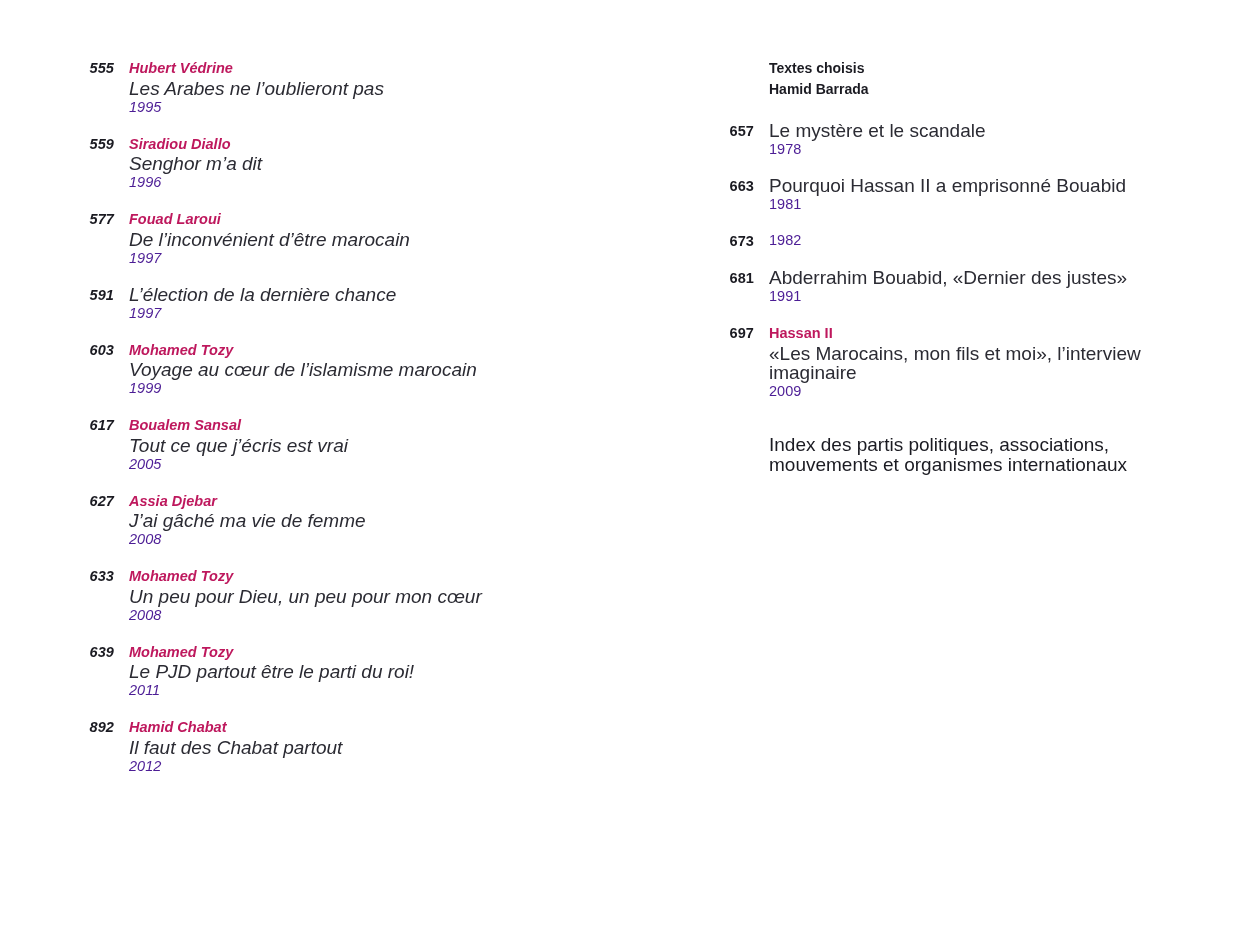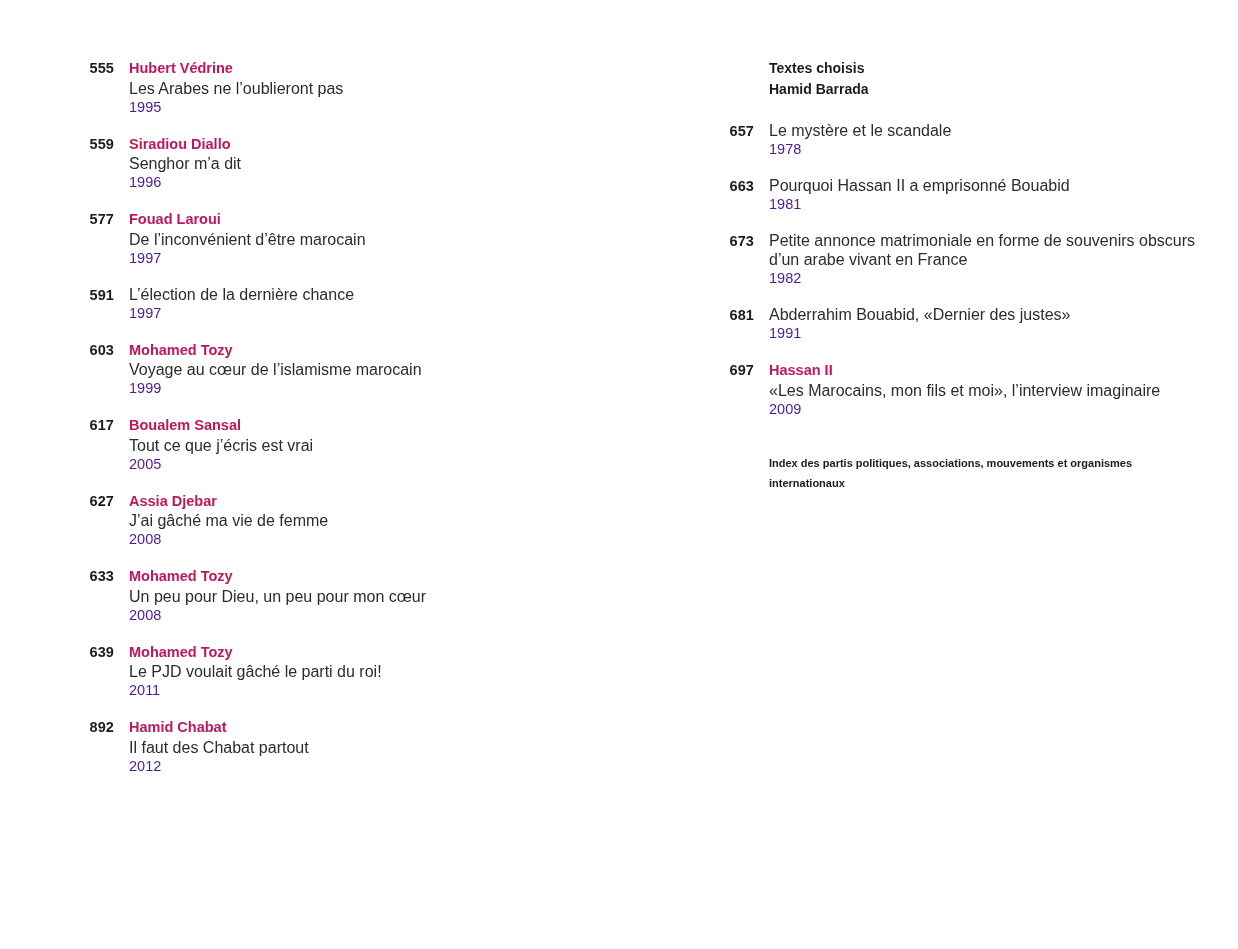--- a/index.html
+++ b/index.html
@@ -19,20 +19,21 @@
     position: absolute;
     inset: 0;
   }
   .column {
     position: absolute;
     top: 58px;
   }
   .column-left {
     left: 68px;
     width: 560px;
+    font-style: italic;
   }
   .column-right {
     left: 708px;
     width: 500px;
   }
   .entry {
     position: relative;
     display: flex;
     margin-bottom: 17px;
   }
@@ -51,21 +52,21 @@
     flex: 1 1 auto;
   }
   .entry .author {
     font-size: 14.5px;
     font-weight: bold;
     line-height: 20.5px;
     color: #be185d;
     margin: 0;
   }
   .entry .title {
-    font-size: 16px;
+    font-size: 19px;
     font-weight: normal;
     line-height: 19px;
     color: #2b2b33;
     margin: 0;
   }
   .entry .year {
     font-size: 14.5px;
     font-weight: normal;
     line-height: 19px;
     color: #4c1d95;
@@ -81,22 +82,22 @@
     font-weight: bold;
     line-height: 20.5px;
     color: #1b1b22;
   }
   .entry.no-author .body { padding-left: 15px; }
   .index-block {
     margin-left: 61px;
     margin-top: 34px;
   }
   .index-block .index-line {
-    font-size: 11px;
-    font-weight: bold;
+    font-size: 19px;
+    font-weight: normal;
     line-height: 20.5px;
     color: #1b1b22;
     max-width: 430px;
   }
   .index-block.second {
     margin-top: 24px;
   }
 </style>
 </head>
 <body>
@@ -173,21 +174,21 @@
         <div class="author">Mohamed Tozy</div>
         <div class="title">Un peu pour Dieu, un peu pour mon cœur</div>
         <div class="year">2008</div>
       </div>
     </div>
 
     <div class="entry">
       <div class="page-num">639</div>
       <div class="body">
         <div class="author">Mohamed Tozy</div>
-        <div class="title">Le PJD voulait gâché le parti du roi!</div>
+        <div class="title">Le PJD partout être le parti du roi!</div>
         <div class="year">2011</div>
       </div>
     </div>
 
     <div class="entry">
       <div class="page-num">892</div>
       <div class="body">
         <div class="author">Hamid Chabat</div>
         <div class="title">Il faut des Chabat partout</div>
         <div class="year">2012</div>
@@ -215,21 +216,20 @@
       <div class="page-num">663</div>
       <div class="body">
         <div class="title">Pourquoi Hassan II a emprisonné Bouabid</div>
         <div class="year">1981</div>
       </div>
     </div>
 
     <div class="entry no-author">
       <div class="page-num">673</div>
       <div class="body">
-        <div class="title">Petite annonce matrimoniale en forme de souvenirs obscurs d’un arabe vivant en France</div>
         <div class="year">1982</div>
       </div>
     </div>
 
     <div class="entry no-author">
       <div class="page-num">681</div>
       <div class="body">
         <div class="title">Abderrahim Bouabid, «Dernier des justes»</div>
         <div class="year">1991</div>
       </div>

